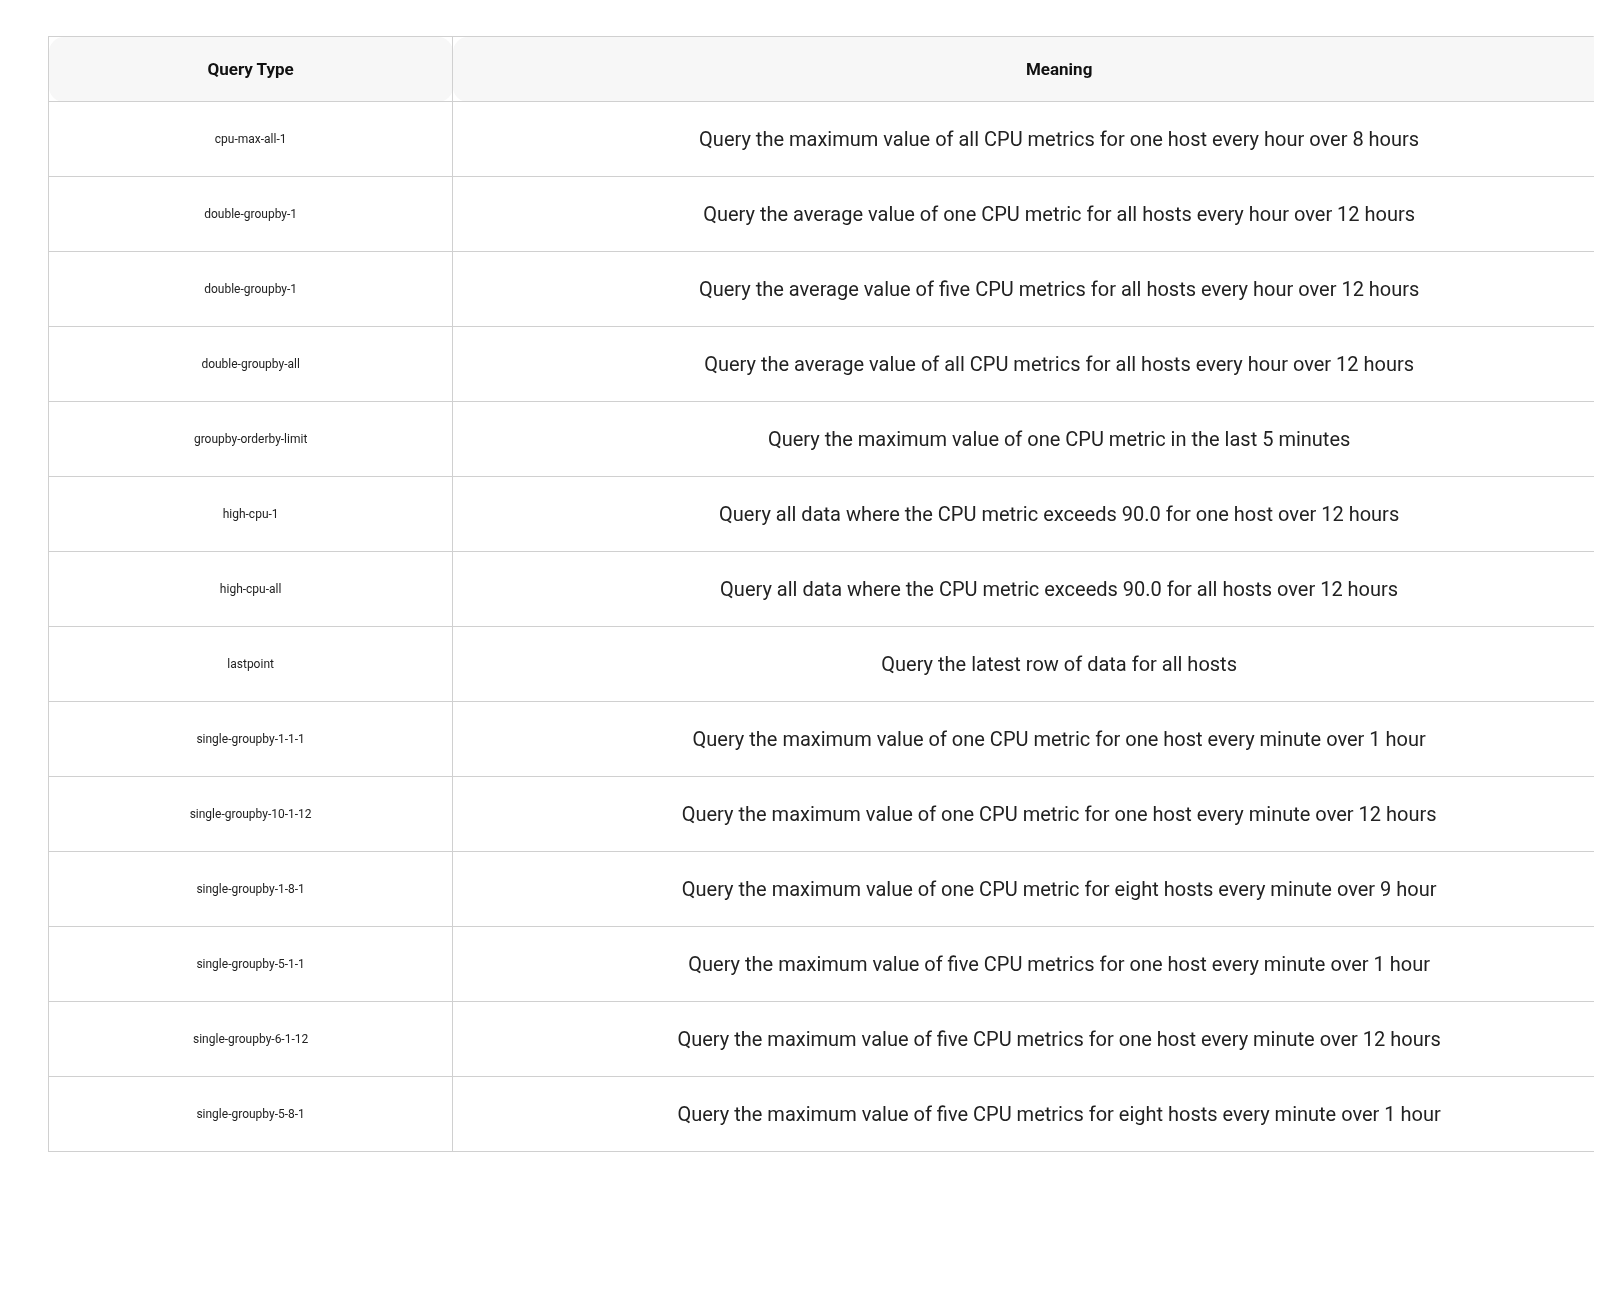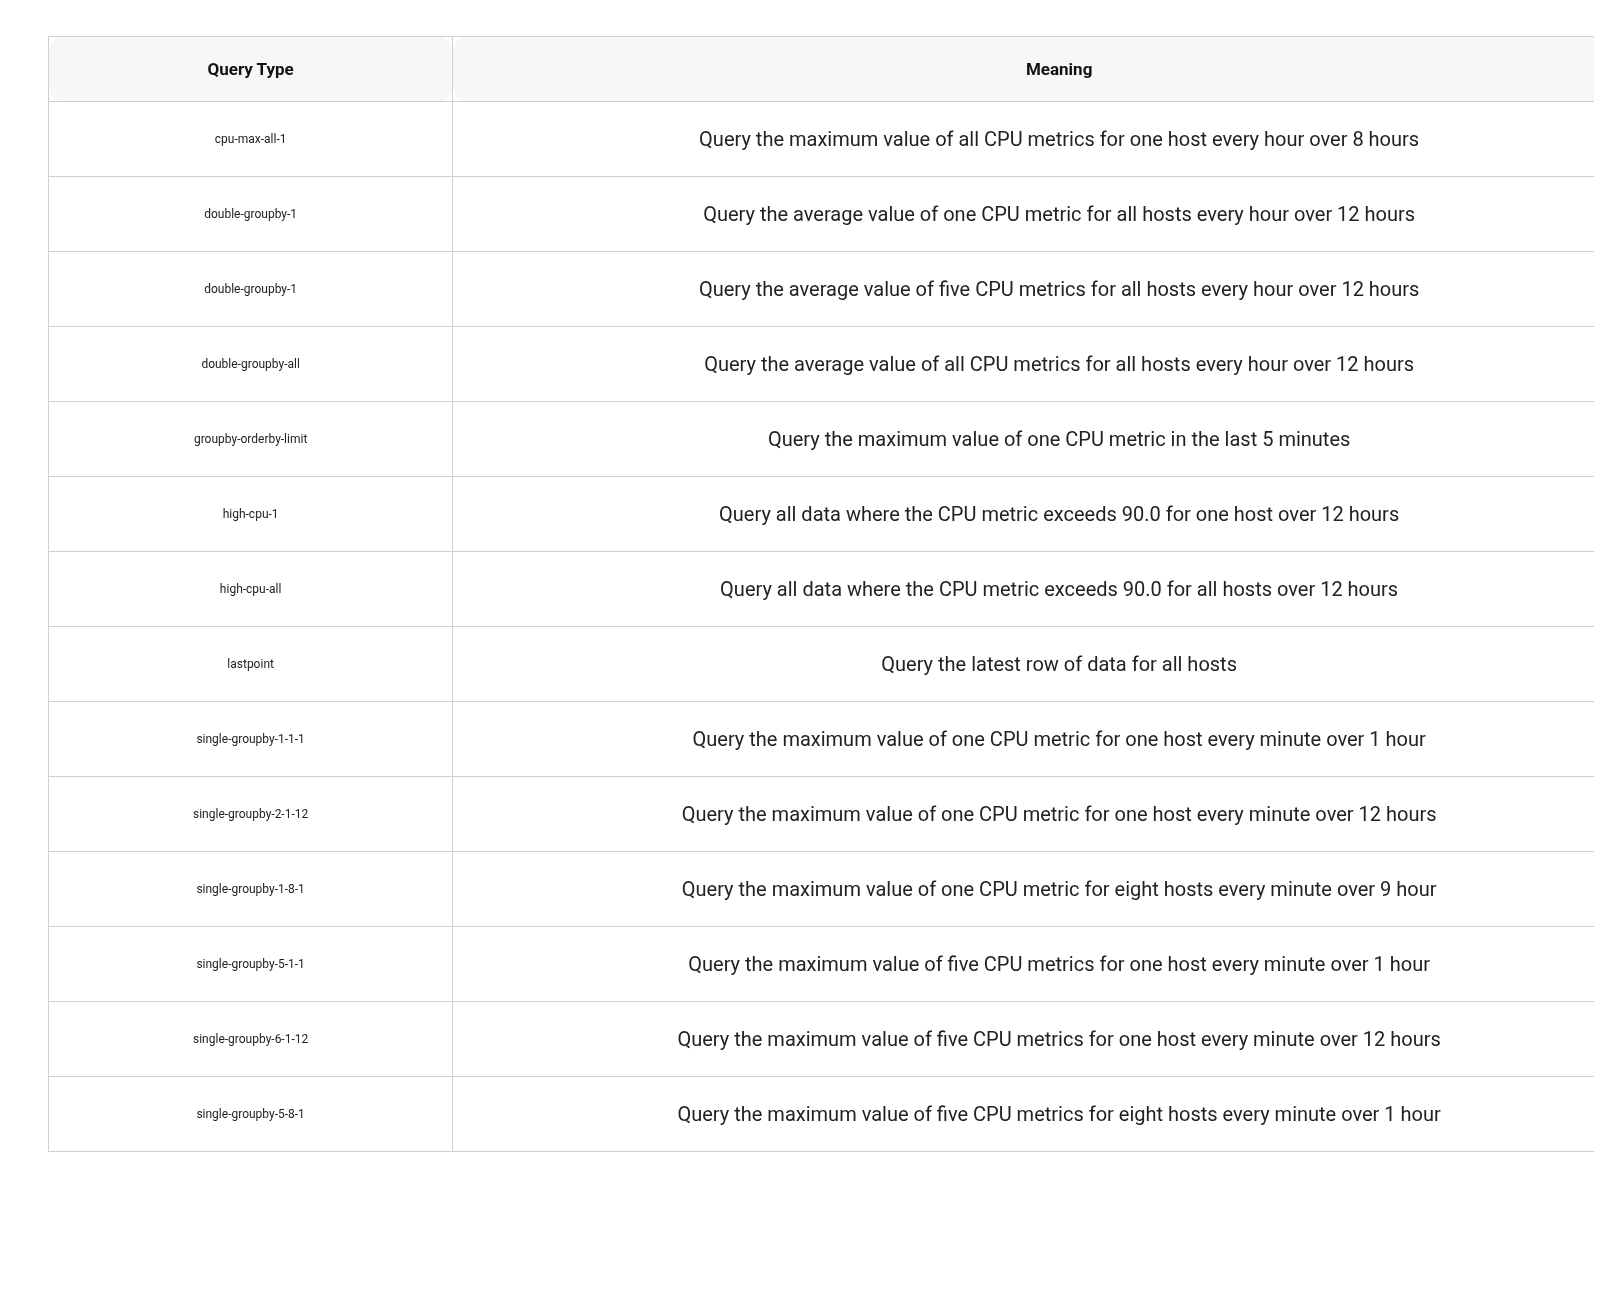--- a/index.html
+++ b/index.html
@@ -100,21 +100,21 @@
         </tr>
         <tr>
           <td>lastpoint</td>
           <td>Query the latest row of data for all hosts</td>
         </tr>
         <tr>
           <td>single-groupby-1-1-1</td>
           <td>Query the maximum value of one CPU metric for one host every minute over 1 hour</td>
         </tr>
         <tr>
-          <td>single-groupby-2-1-12</td>
+          <td>single-groupby-10-1-12</td>
           <td>Query the maximum value of one CPU metric for one host every minute over 12 hours</td>
         </tr>
         <tr>
           <td>single-groupby-1-8-1</td>
           <td>Query the maximum value of one CPU metric for eight hosts every minute over 9 hour</td>
         </tr>
         <tr>
           <td>single-groupby-5-1-1</td>
           <td>Query the maximum value of five CPU metrics for one host every minute over 1 hour</td>
         </tr>

